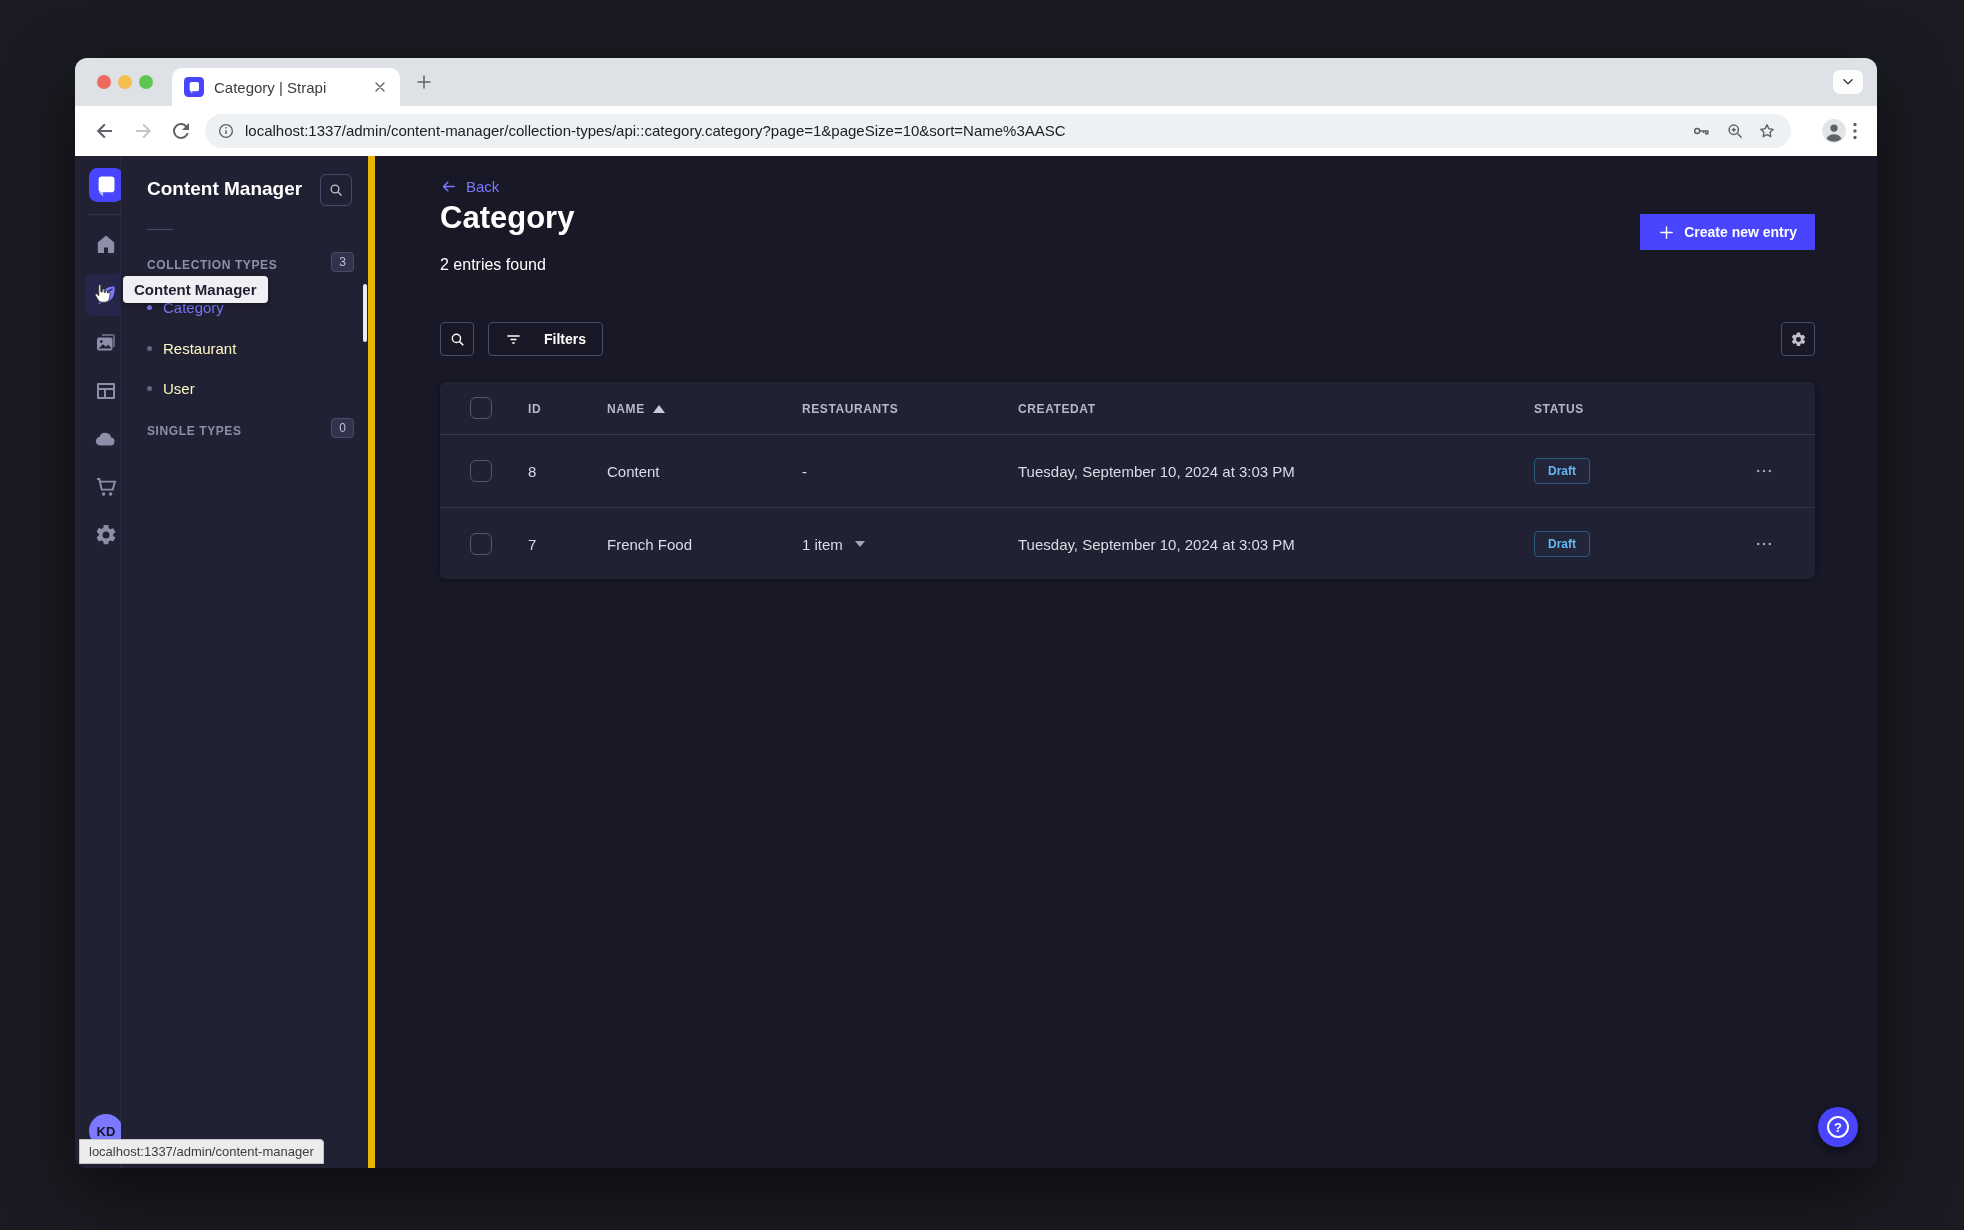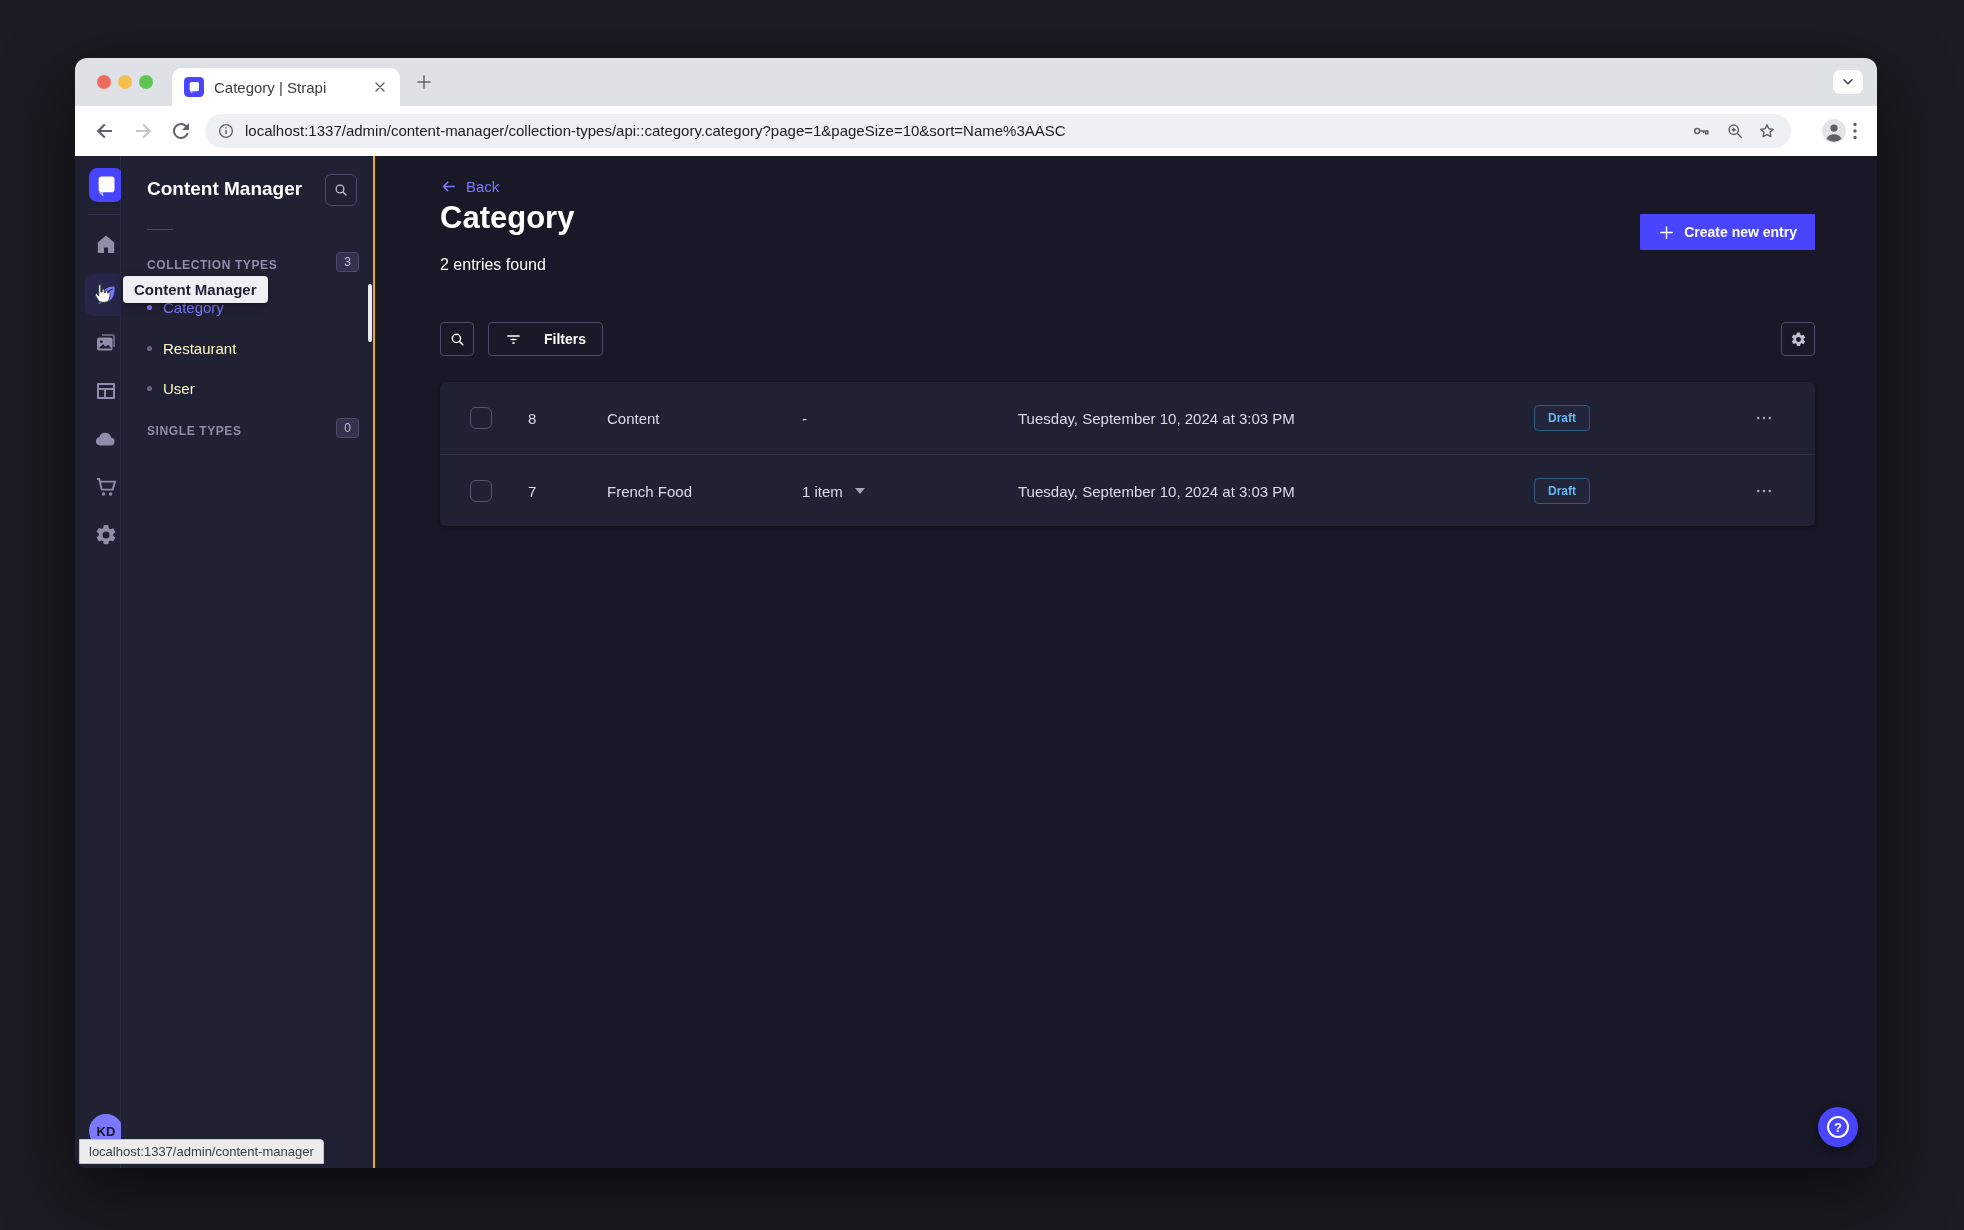--- a/index.html
+++ b/index.html
@@ -67,21 +67,21 @@
               display:flex; align-items:center; justify-content:center; }
   .rail-btn svg { width:24px; height:24px; }
   .rb-home{top:67px;} .rb-cm{top:118px; background:#26264a;} .rb-media{top:166px;}
   .rb-ctb{top:214px;} .rb-cloud{top:262px;} .rb-cart{top:310px;} .rb-gear{top:358px;}
   .rail-avatar {
     position:absolute; left:14px; bottom:20px; width:34px; height:34px; border-radius:50%;
     background:#7b79ff; color:#181826; font-weight:bold; font-size:13px;
     display:flex; align-items:center; justify-content:center;
   }
   
-  .navpanel { position:relative; width:254px; background:#212134; border-right:2px solid #eab308; flex:0 0 auto; }
+  .navpanel { position:relative; width:254px; background:#212134; border-right:7px solid #eab308; flex:0 0 auto; }
   .np-title { position:absolute; left:26px; top:22px; font-size:19px; font-weight:bold; color:#ffffff; }
   .np-search { position:absolute; right:16px; top:18px; width:32px; height:32px;
     border:1px solid #4a4a6a; border-radius:6px; display:flex; align-items:center; justify-content:center; color:#c0c0cf; }
   .np-search svg { width:16px; height:16px; }
   .np-div { position:absolute; left:26px; top:73px; width:26px; height:1px; background:#4a4a6a; }
   .np-section { position:absolute; left:26px; font-size:12px; font-weight:bold; letter-spacing:.6px; color:#8e8ea9; }
   .np-badge { position:absolute; right:14px; padding:2px 7px; font-size:12px; color:#c0c0cf;
     background:#32324d; border:1px solid #4a4a6a; border-radius:4px; }
   .np-item { position:absolute; left:26px; height:28px; display:flex; align-items:center; gap:11px;
     font-size:15px; color:#fef9c3; cursor:pointer; }
@@ -332,20 +332,39 @@
           <span>Filters</span>
         </div>
         <div class="tool-btn tb-cog">
           <svg viewBox="0 0 24 24">
             <path d="M19.14 12.94a7 7 0 0 0 0-1.88l2.03-1.58a.5.5 0 0 0 .12-.64l-1.92-3.32a.5.5 0 0 0-.61-.22l-2.39.96a7.3 7.3 0 0 0-1.63-.94l-.36-2.54A.5.5 0 0 0 13.89 2h-3.78a.5.5 0 0 0-.49.42l-.36 2.54c-.58.24-1.13.56-1.63.94l-2.39-.96a.5.5 0 0 0-.61.22L2.71 8.48a.5.5 0 0 0 .12.64l2.03 1.58a7 7 0 0 0 0 1.88l-2.03 1.58a.5.5 0 0 0-.12.64l1.92 3.32c.14.24.42.34.61.22l2.39-.96c.5.38 1.05.7 1.63.94l.36 2.54c.04.24.25.42.49.42h3.78c.24 0 .45-.18.49-.42l.36-2.54a7.3 7.3 0 0 0 1.63-.94l2.39.96c.23.09.47 0 .61-.22l1.92-3.32a.5.5 0 0 0-.12-.64ZM12 15.5A3.5 3.5 0 1 1 15.5 12 3.5 3.5 0 0 1 12 15.5Z" fill="#c0c0cf"></path>
           </svg>
         </div>
       </div>
 
       <div class="card">
+        <div class="thead">
+          <div class="cbx"></div>
+          <div class="hcell col-id">
+            <span>ID</span>
+          </div>
+          <div class="hcell col-name">
+            <span>NAME</span>
+            <span class="tri-up"></span>
+          </div>
+          <div class="hcell col-rest">
+            <span>RESTAURANTS</span>
+          </div>
+          <div class="hcell col-date">
+            <span>CREATEDAT</span>
+          </div>
+          <div class="hcell col-status">
+            <span>STATUS</span>
+          </div>
+        </div>
 
         <div class="trow">
           <div class="cbx"></div>
           <div class="ccell col-id">8</div>
           <div class="ccell col-name">Content</div>
           <div class="ccell col-rest">-</div>
           <div class="ccell col-date">Tuesday, September 10, 2024 at 3:03 PM</div>
           <div class="ccell col-status">
             <span class="badge-draft">Draft</span>
           </div>

